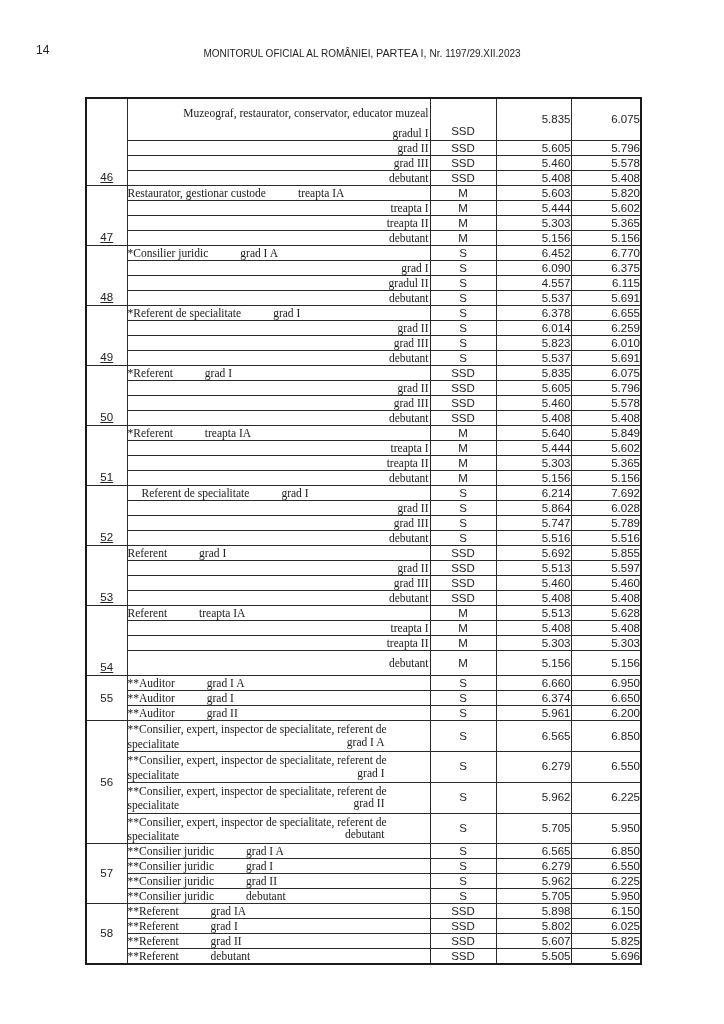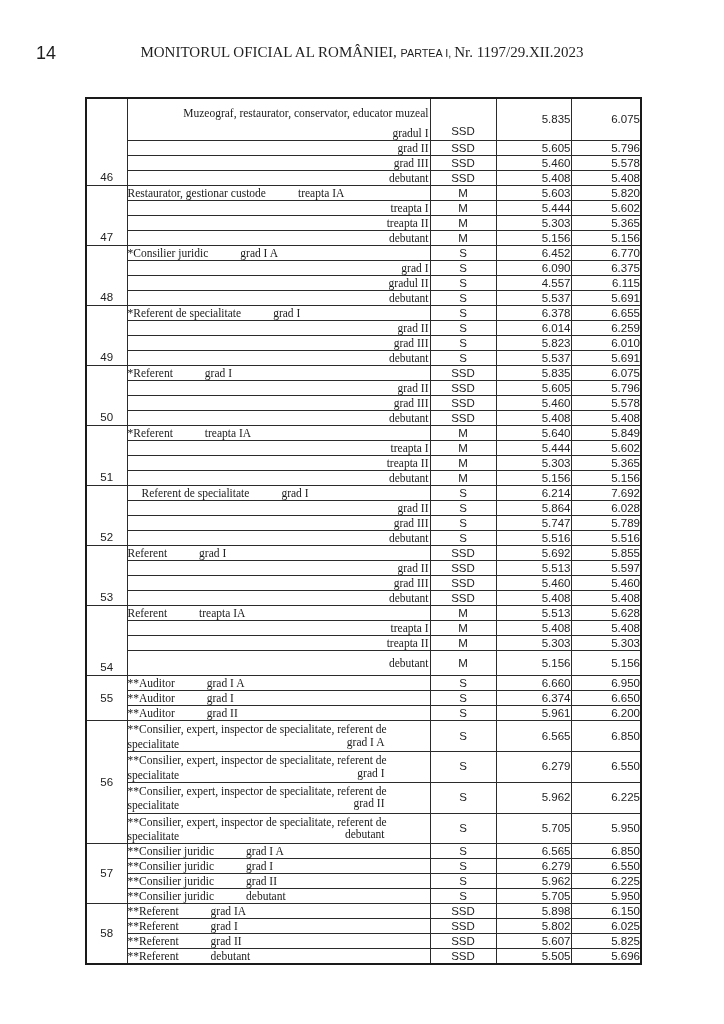--- a/index.html
+++ b/index.html
@@ -4,45 +4,45 @@
 <style>
   html,body{margin:0;padding:0;}
   body{
     width:724px;height:1024px;background:#ffffff;position:relative;
     font-family:"Liberation Serif", serif;color:#1a1a1a;
     -webkit-font-smoothing:antialiased;
   }
   .page{position:absolute;inset:0;background:#fff;}
   .pagenum{
     position:absolute;left:36px;top:43px;
-    font-family:"Liberation Sans", sans-serif;font-size:18px;color:#1f1f1f;
+    font-family:"Liberation Sans", sans-serif;font-size:12px;color:#1f1f1f;
   }
   .htitle{
     position:absolute;left:0;top:43px;width:100%;text-align:center;
     font-family:"Liberation Sans", sans-serif;color:#1f1f1f;white-space:nowrap;
   }
-  .h-main,.h-issue{font-size:15px;font-family:Liberation Serif, serif;}
+  .h-main,.h-issue{font-size:10px;}
   .h-part{font-size:10.8px;}
 
   table.grid{
     position:absolute;left:85px;top:97px;width:555px;
     border-collapse:collapse;table-layout:fixed;
     border:2px solid #1a1a1a;
   }
   table.grid td{
     border:1px solid #2b2b2b;
     padding:0;vertical-align:middle;overflow:hidden;
     font-size:11.5px;line-height:1.15;
   }
   tr.gstart td{border-top:1.8px solid #111;}
   td.num{
     font-family:"Liberation Sans", sans-serif;font-size:11px;
     text-align:center;color:#222;
   }
-  td.num.bottom{vertical-align:bottom;padding-bottom:1px;}
+  td.num.bottom{vertical-align:bottom;padding-bottom:1px;text-decoration:underline;}
   td.num.middle{vertical-align:middle;margin-left:41px;}
   td.title-cell{padding:0 3px;}
   .tflex{display:flex;align-items:baseline;width:100%;}
   .t{white-space:nowrap;}
   .t.ind{padding-left:14px;}
   .g{white-space:nowrap;margin-left:auto;}
   .g.mid{margin-right:28px;margin-left:32px;}
   .g.edge{margin-right:1px;}
   .tr1,.tr2{text-align:right;padding-right:1px;margin-top:7px;}
   .tr1{padding-top:1px;}

